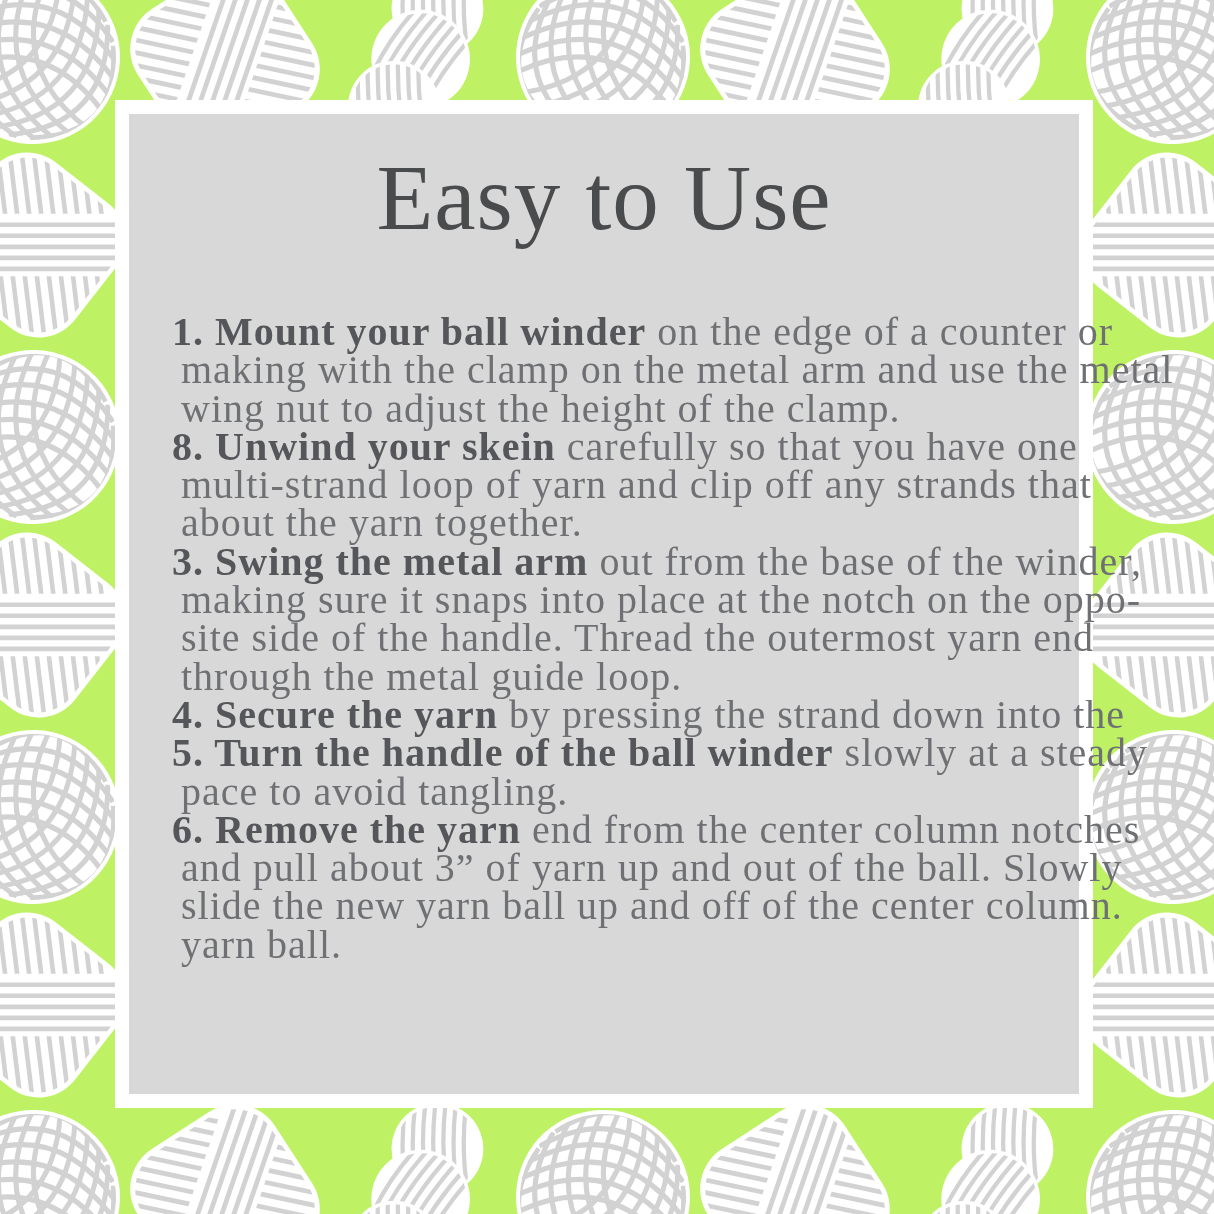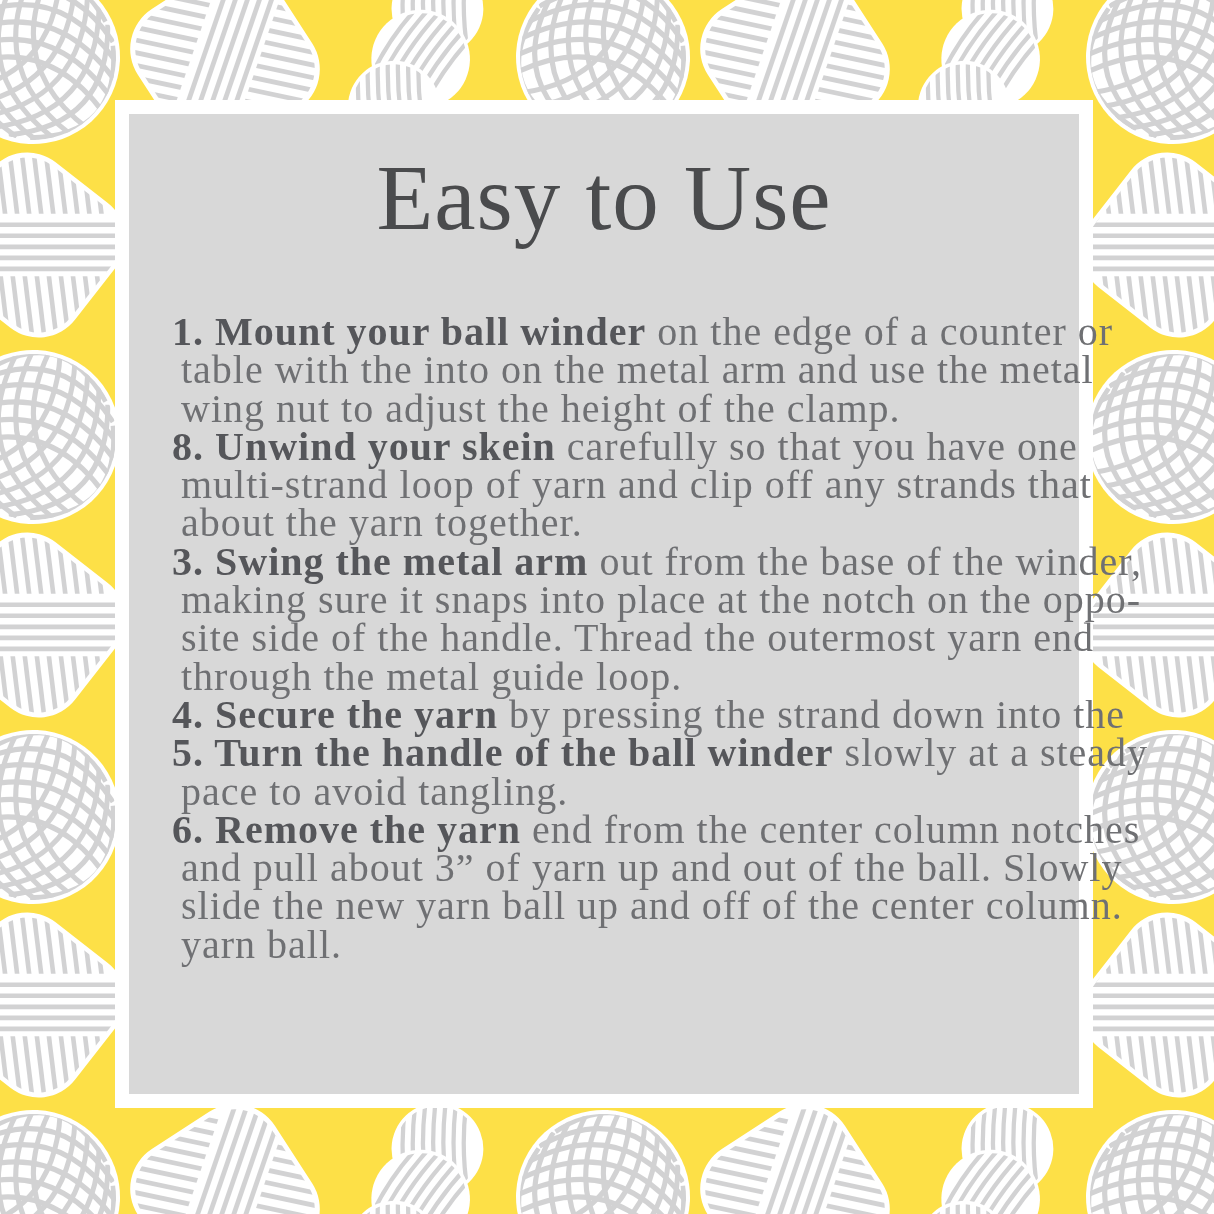--- a/index.html
+++ b/index.html
@@ -37,21 +37,21 @@
     color: #6f7073;
     font-family: Liberation Serif, serif;
   }
   .steps .line { white-space: pre; }
   .steps .line.cont { padding-left: 9px; }
   .steps .lead { font-weight: 700; color: #55565a; }
 </style>
 </head>
 <body>
 
-<div class="page" style="background: #fde047;">
+<div class="page" style="background: #bef264;">
 
   <svg class="pattern-layer" width="1214" height="1214" viewBox="0 0 1214 1214" aria-hidden="true">
     <defs>
       <clipPath id="cpBall">
           <circle r="83"></circle>
         </clipPath>
       <clipPath id="cpSk">
           <rect x="-81" y="-81" width="162" height="162" rx="46"></rect>
         </clipPath>
       <clipPath id="cpH1">
@@ -149,21 +149,21 @@
     </defs>
     <rect width="1214" height="1214" fill="url(#yarnPattern)"></rect>
   </svg>
 
   <div class="content-panel" style="background: rgb(216, 216, 216); border-color: rgb(255, 255, 255);"></div>
 
   <h1 class="page-title" style="color: rgb(74, 75, 77);">Easy to Use</h1>
 
   <div class="steps" style="color: rgb(111, 112, 115);">
       <div class="line"><span class="lead" style="color: rgb(85, 86, 90);">1. Mount your ball winder</span> on the edge of a counter or</div>
-      <div class="line cont">table with the into on the metal arm and use the metal</div>
+      <div class="line cont">making with the clamp on the metal arm and use the metal</div>
       <div class="line cont">wing nut to adjust the height of the clamp.</div>
       <div class="line"><span class="lead" style="color: rgb(85, 86, 90);">8. Unwind your skein</span> carefully so that you have one</div>
       <div class="line cont">multi-strand loop of yarn and clip off any strands that</div>
       <div class="line cont">about the yarn together.</div>
       <div class="line"><span class="lead" style="color: rgb(85, 86, 90);">3. Swing the metal arm</span> out from the base of the winder,</div>
       <div class="line cont">making sure it snaps into place at the notch on the oppo-</div>
       <div class="line cont">site side of the handle. Thread the outermost yarn end</div>
       <div class="line cont">through the metal guide loop.</div>
       <div class="line"><span class="lead" style="color: rgb(85, 86, 90);">4. Secure the yarn</span> by pressing the strand down into the</div>
       <div class="line"><span class="lead" style="color: rgb(85, 86, 90);">5. Turn the handle of the ball winder</span> slowly at a steady</div>

